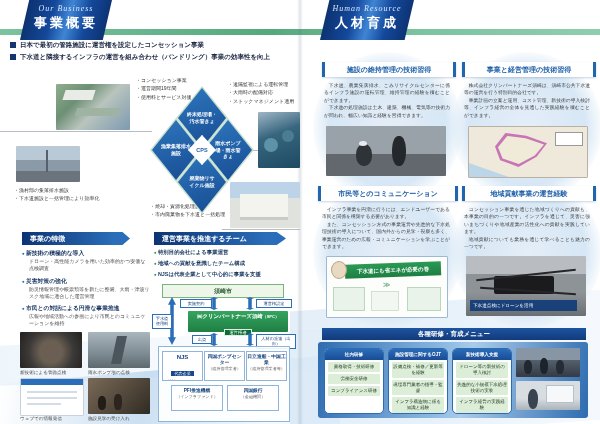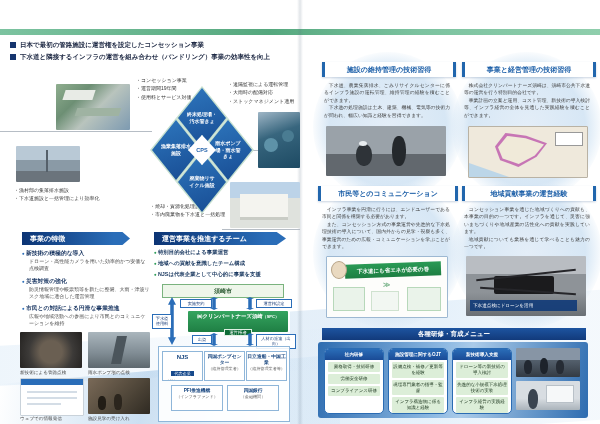--- a/index.html
+++ b/index.html
@@ -95,20 +95,24 @@
               background:linear-gradient(90deg,rgba(160,200,235,.18),rgba(255,255,255,0) 60%);"></div>
 
   <div class="circ" style="left:313px;top:52px;"></div>
   <div class="circ" style="left:452px;top:52px;"></div>
   <div class="circ" style="left:313px;top:178px;"></div>
   <div class="circ" style="left:452px;top:178px;"></div>
 
   <div class="stripe"></div>
   <div class="fold"></div>
 
+  <div class="ribbon" style="left:20px;width:92px;">
+    <div class="eyebrow">Our Business</div>
+    <div class="rtitle">事業概要</div>
+  </div>
 
   <div class="lead" style="left:10px;top:41px;">
     <span class="sq"></span><span>日本で最初の管路施設に運営権を設定したコンセッション事業</span>
   </div>
   <div class="lead" style="left:10px;top:53px;">
     <span class="sq"></span><span>下水道と隣接するインフラの運営を組み合わせ（バンドリング）事業の効率性を向上</span>
   </div>
 
   <div class="hair" style="left:0;top:131px;width:152px;"></div>
   <div class="hair" style="left:252px;top:150px;width:48px;"></div>
@@ -247,20 +251,24 @@
         <div class="nm">PFI推進機構</div>
         <div class="sb">（インフラファンド）</div>
       </div>
       <div class="orgbox" style="left:68px;top:38px;width:50px;height:24px;">
         <div class="nm">四国銀行</div>
         <div class="sb">（金融機関）</div>
       </div>
     </div>
   </div>
 
+  <div class="ribbon" style="left:320px;width:94px;">
+    <div class="eyebrow">Human Resource</div>
+    <div class="rtitle">人材育成</div>
+  </div>
 
   <div class="rheader" style="left:322px;top:62px;width:128px;">施設の維持管理の技術習得</div>
   <div class="abs" style="left:324px;top:82px;width:126px;">
     <div class="para">下水道、農業集落排水、ごみリサイクルセンターに係るインフラ施設の運転管理、維持管理の経験を積むことができます。</div>
     <div class="para">下水道の処理施設は土木、建築、機械、電気等の技術力が問われ、幅広い知識と経験を習得できます。</div>
   </div>
   <div class="ph" style="left:326px;top:126px;width:120px;height:50px;background:linear-gradient(180deg,#9aa2a9 0 55%,#62686e 55%);">
     <div class="abs" style="left:30px;top:18px;width:16px;height:22px;border-radius:45%;background:#2e3338;"></div>
     <div class="abs" style="left:66px;top:10px;width:14px;height:30px;border-radius:45%;background:#24282c;"></div>
     <div class="abs" style="left:33px;top:15px;width:8px;height:5px;border-radius:50%;background:#e8ecef;"></div>

